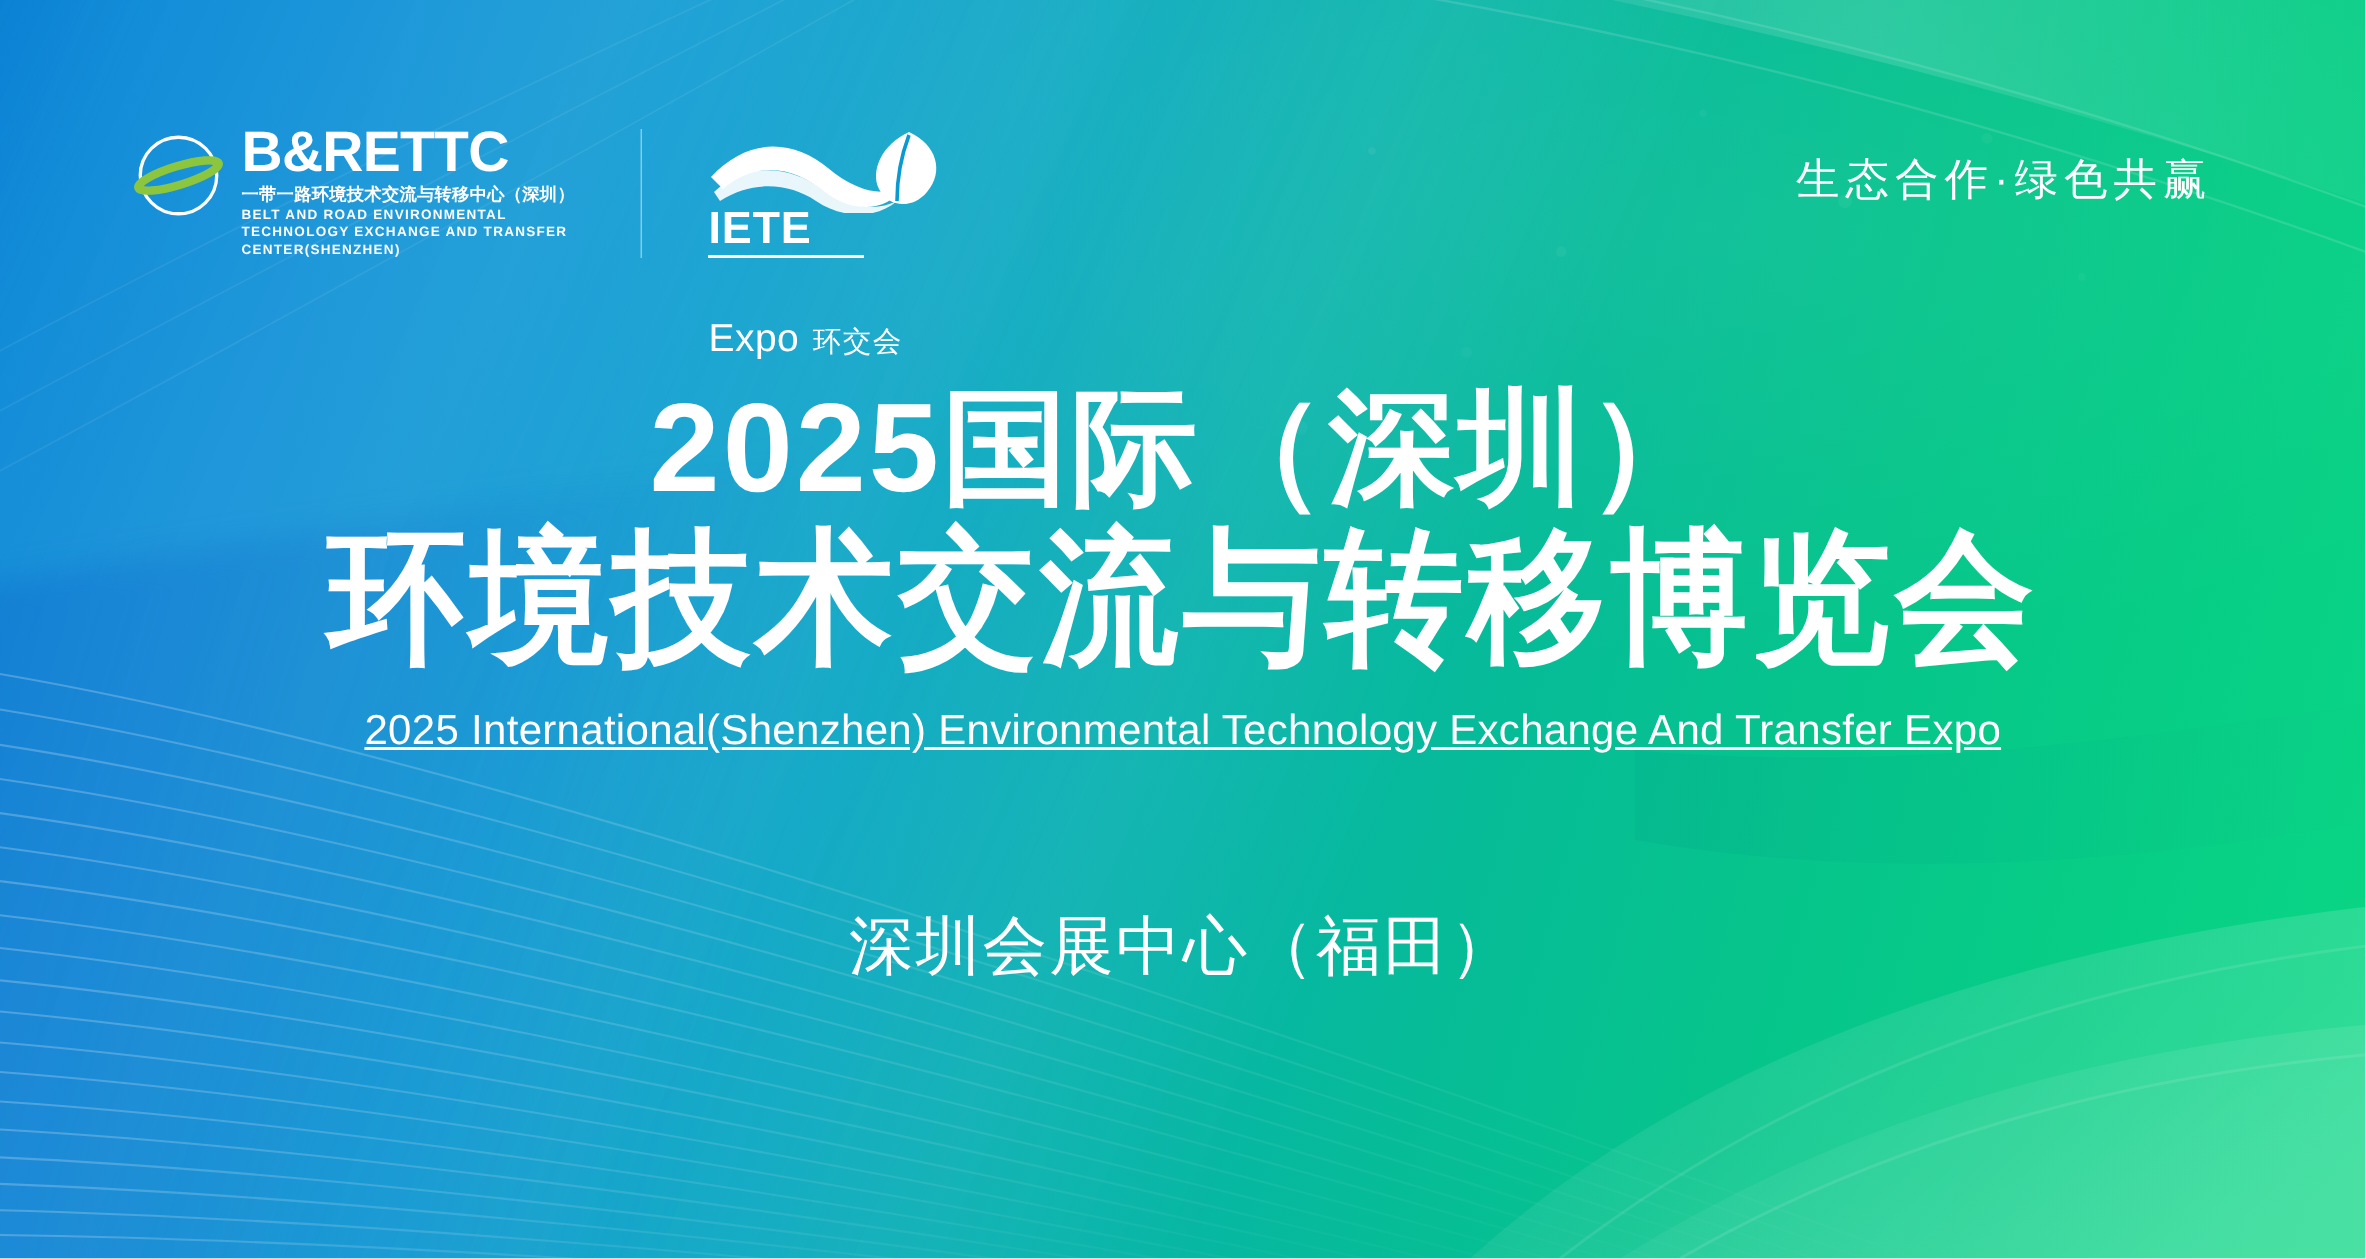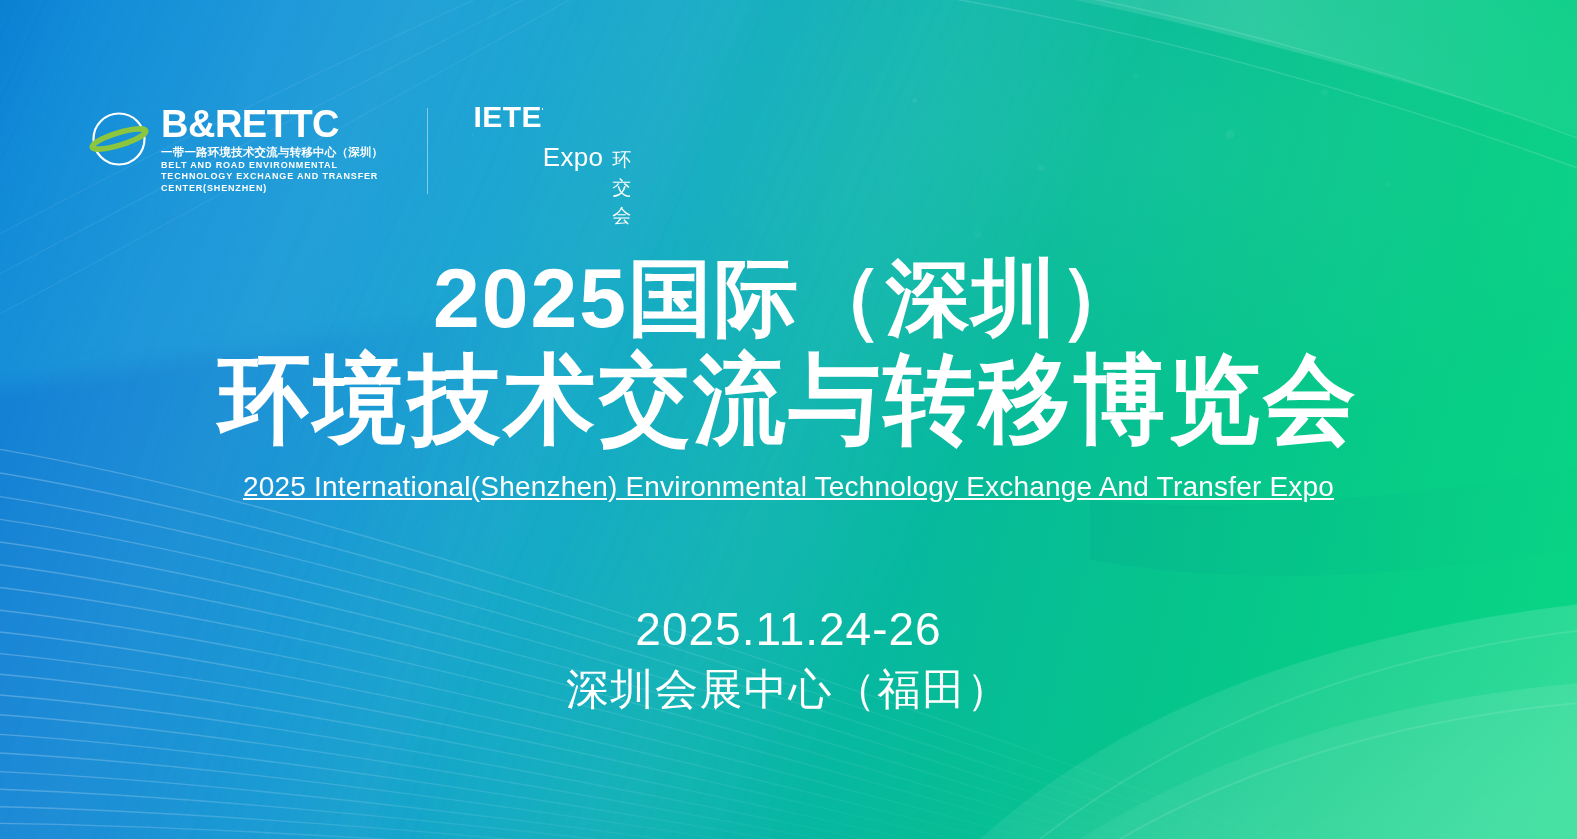--- a/index.html
+++ b/index.html
@@ -93,21 +93,21 @@
   svg.deco{ position:absolute; inset:0; width:1577px; height:839px; }
 
   
   .header{
     position:absolute; top:0; left:0; right:0; height:200px;
     display:flex; align-items:flex-start;
   }
 
   .logos{
     display:flex; align-items:flex-start; gap:44px;
-    padding:104px 0 0 88px;
+    padding:82px 0 0 88px;
   }
 
   
   .brettc{ display:flex; align-items:flex-start; gap:11px; }
   .brettc-mark{ width:62px; height:62px; flex:0 0 62px; margin-top:4px; }
   .brettc-txt{ display:flex; flex-direction:column; }
   .brettc-word{
     color:#fff; font-weight:bold; font-size:38px; line-height:40px;
     letter-spacing:-.5px; white-space:nowrap;
   }
@@ -120,21 +120,21 @@
     letter-spacing:.85px; white-space:nowrap;
   }
 
   
   .logo-sep{
     width:1px; height:86px; margin-top:4px;
     background:rgba(255,255,255,.45);
   }
 
   
-  .iete{ display:flex; flex-direction:row; width:160px; padding-top:2px; }
+  .iete{ display:flex; flex-direction:column; width:160px; padding-top:2px; }
   .iete-mark{ width:160px; height:58px; }
   .iete-iete{
     color:#fff; font-weight:bold; font-size:30px; line-height:30px;
     letter-spacing:.5px; margin-top:-4px;
   }
   .iete-rule{ width:104px; height:1.5px; background:#fff; margin:2px 0 2px 0; }
   .iete-row{ display:flex; align-items:baseline; gap:9px; }
   .iete-expo{ color:#fff; font-size:26px; line-height:28px; font-weight:300; letter-spacing:.3px;margin-top:37px; }
   .iete-cn{ color:#fff; font-size:19px; line-height:28px; letter-spacing:1px; }
 
@@ -292,26 +292,26 @@
         <div class="iete-iete">IETE</div>
         <div class="iete-rule"></div>
         <div class="iete-row">
           <span class="iete-expo">Expo</span>
           <span class="iete-cn">环交会</span>
         </div>
       </div>
 
     </div>
 
+    <div class="slogan">生态合作·绿色共赢</div>
   </div>
 
   <div class="main">
     <div class="title-1">2025国际（深圳）</div>
     <div class="title-2">环境技术交流与转移博览会</div>
     <div class="subtitle-en">2025 International(Shenzhen) Environmental Technology Exchange And Transfer Expo</div>
   </div>
 
   <div class="meta">
-    <div class="meta-date">2025.11.24-26</div>
     <div class="meta-venue">深圳会展中心（福田）</div>
   </div>
 
 </div>
 
 </body></html>

